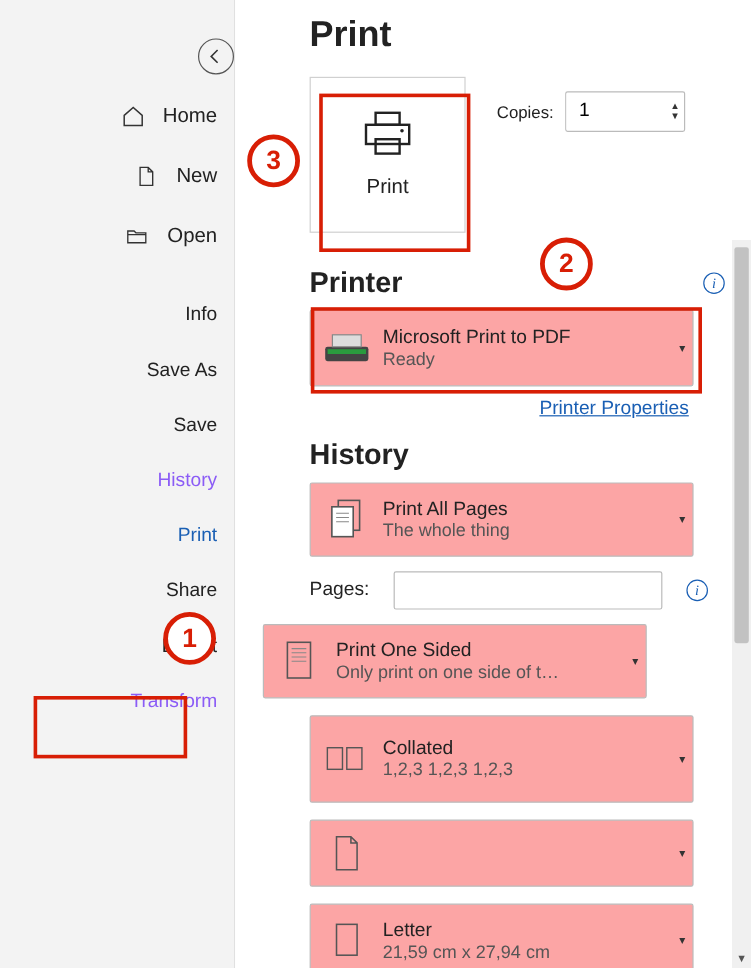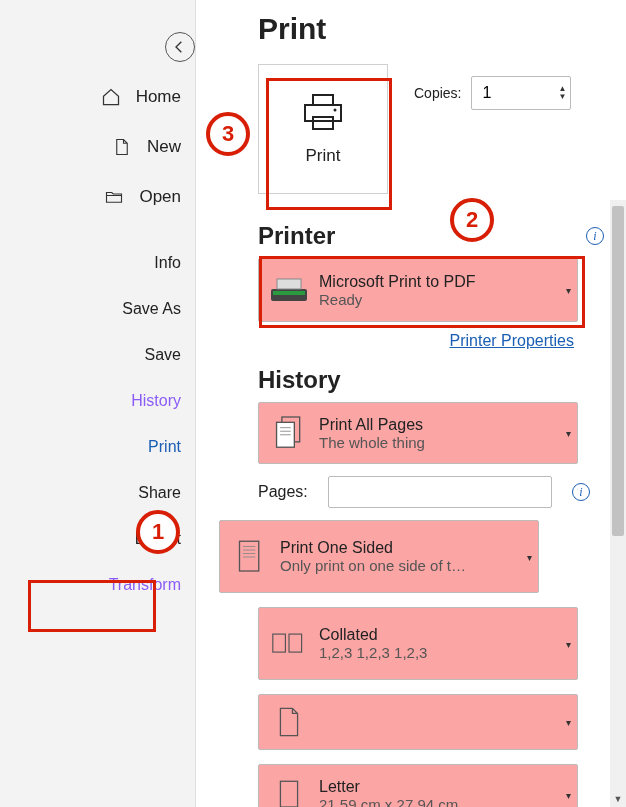--- a/index.html
+++ b/index.html
@@ -417,21 +417,21 @@
         </div>
         <div class="chev">▾</div>
       </div>
 
       <div class="pages-row">
         <span class="lbl">Pages:</span>
         <input class="pages-input" type="text" style="">
         <div class="info-icon">i</div>
       </div>
 
-      <div class="dropdown" style="height:73px;margin-left:23px;">
+      <div class="dropdown" style="height:62px;margin-left:23px;">
         <div class="dd-icon">
           <svg viewBox="0 0 32 40" width="28" height="36">
               <rect x="4" y="2" width="22" height="34" fill="none" stroke="#555" stroke-width="1.5"></rect>
               <line x1="8" y1="8" x2="22" y2="8" stroke="#888"></line>
               <line x1="8" y1="12" x2="22" y2="12" stroke="#888"></line>
               <line x1="8" y1="16" x2="22" y2="16" stroke="#888"></line>
               <line x1="8" y1="20" x2="22" y2="20" stroke="#888"></line>
             </svg>
         </div>
         <div class="dd-texts">

